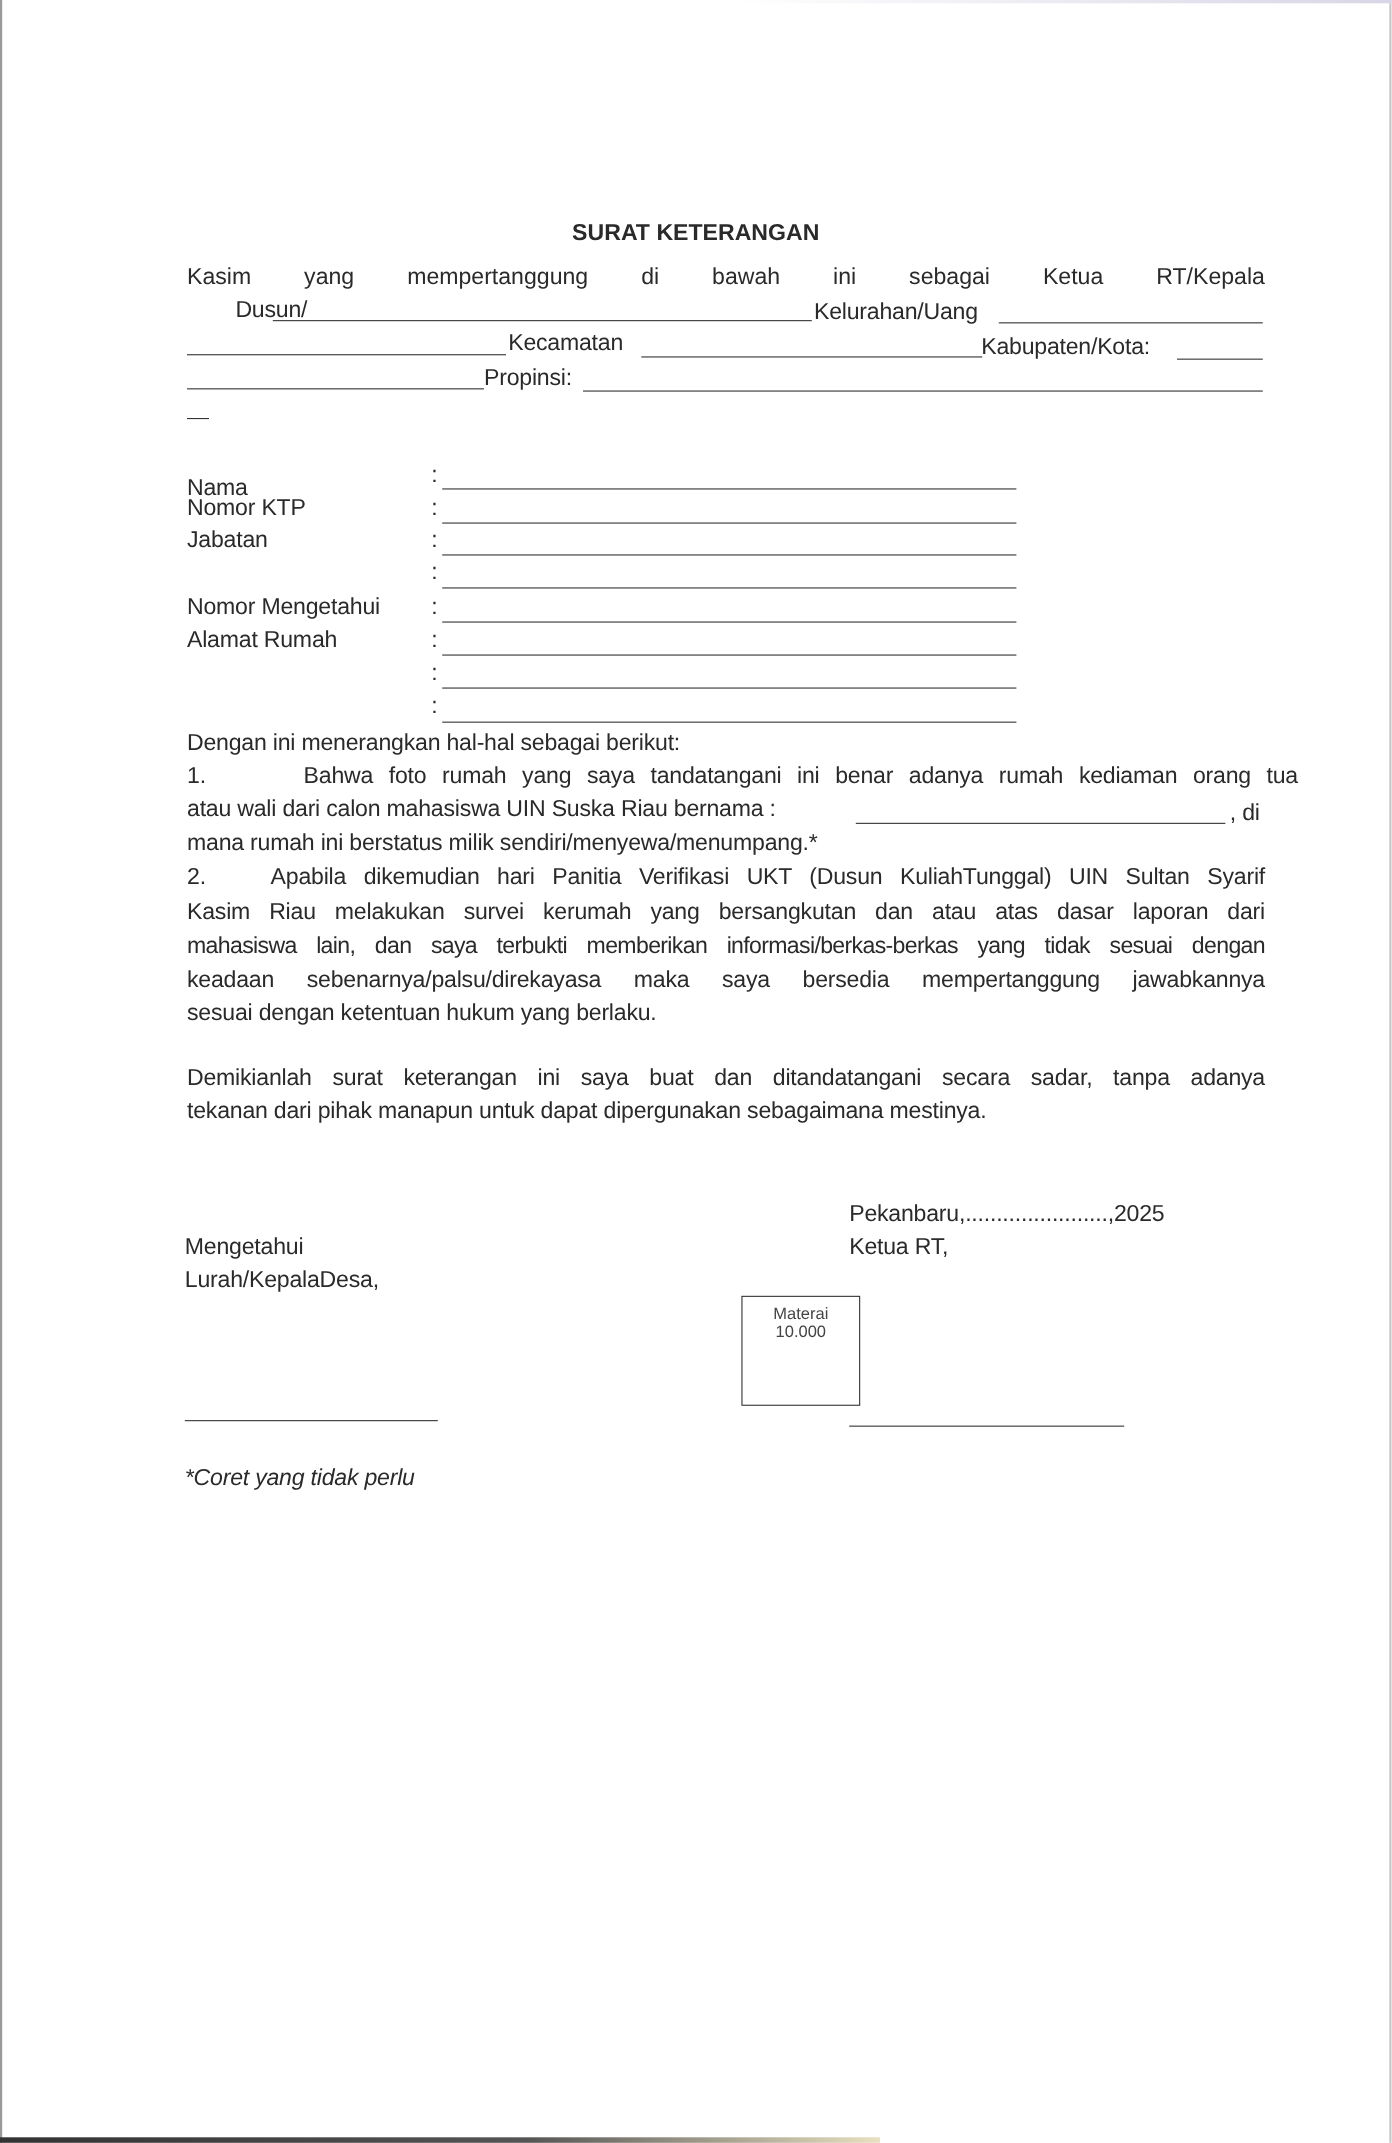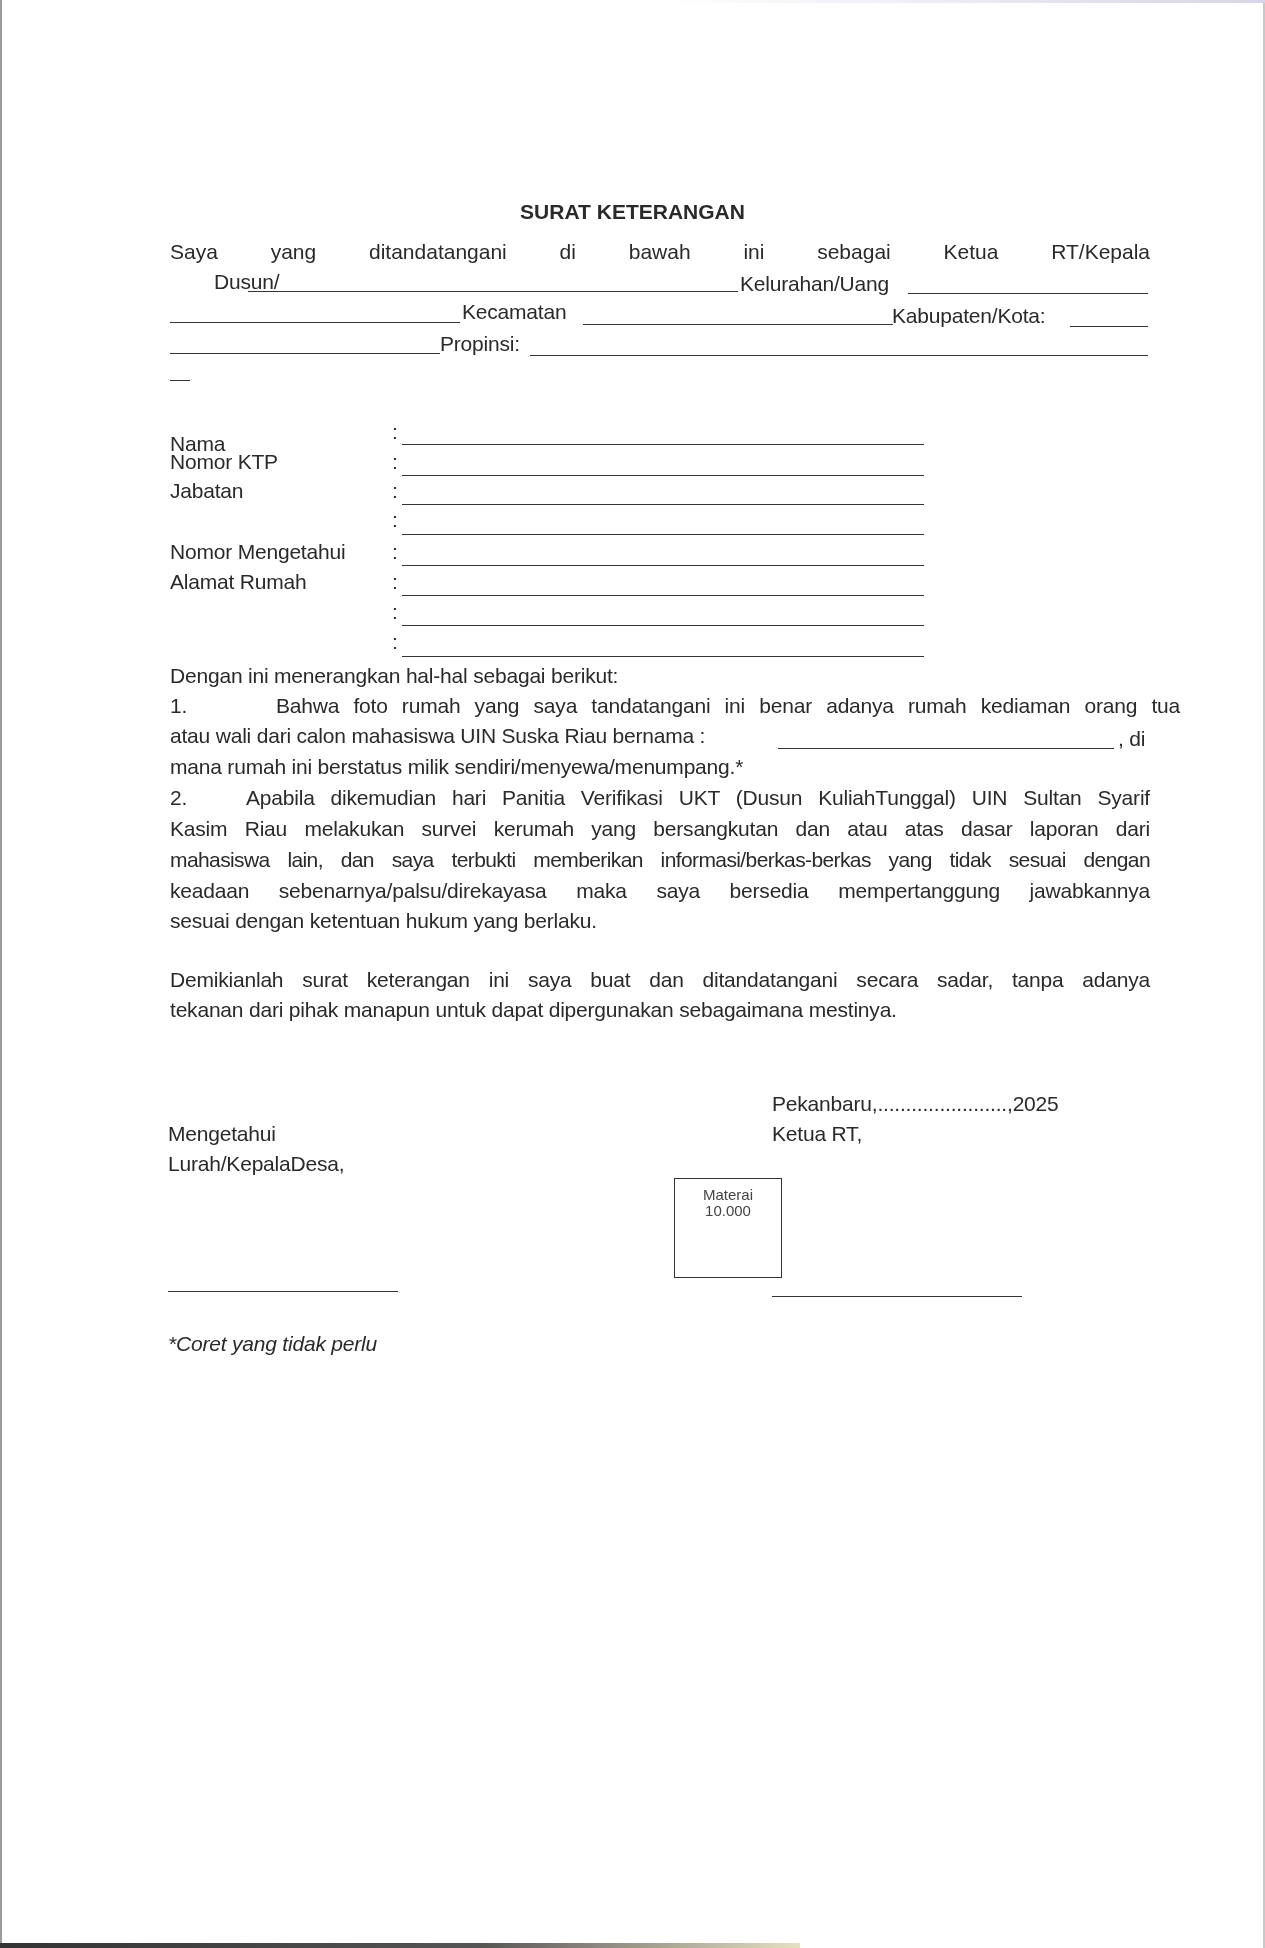--- a/index.html
+++ b/index.html
@@ -32,23 +32,23 @@
 <body>
 
 <div class="edge-left"></div>
 <div class="edge-right"></div>
 <div class="edge-top"></div>
 <div class="edge-bottom"></div>
 
 <div class="title">SURAT KETERANGAN</div>
 
 <div class="just" style="top:240px;">
-  <span>Saya</span>
+  <span>Kasim</span>
   <span>yang</span>
-  <span>ditandatangani</span>
+  <span>mempertanggung</span>
   <span>di</span>
   <span>bawah</span>
   <span>ini</span>
   <span>sebagai</span>
   <span>Ketua</span>
   <span>RT/Kepala</span>
 </div>
 
 <div class="t" style="left:170px; top:270px;margin-left:44px;">Dusun/</div>
 <div class="line" style="left:248px; top:291px; width:490px;"></div>

